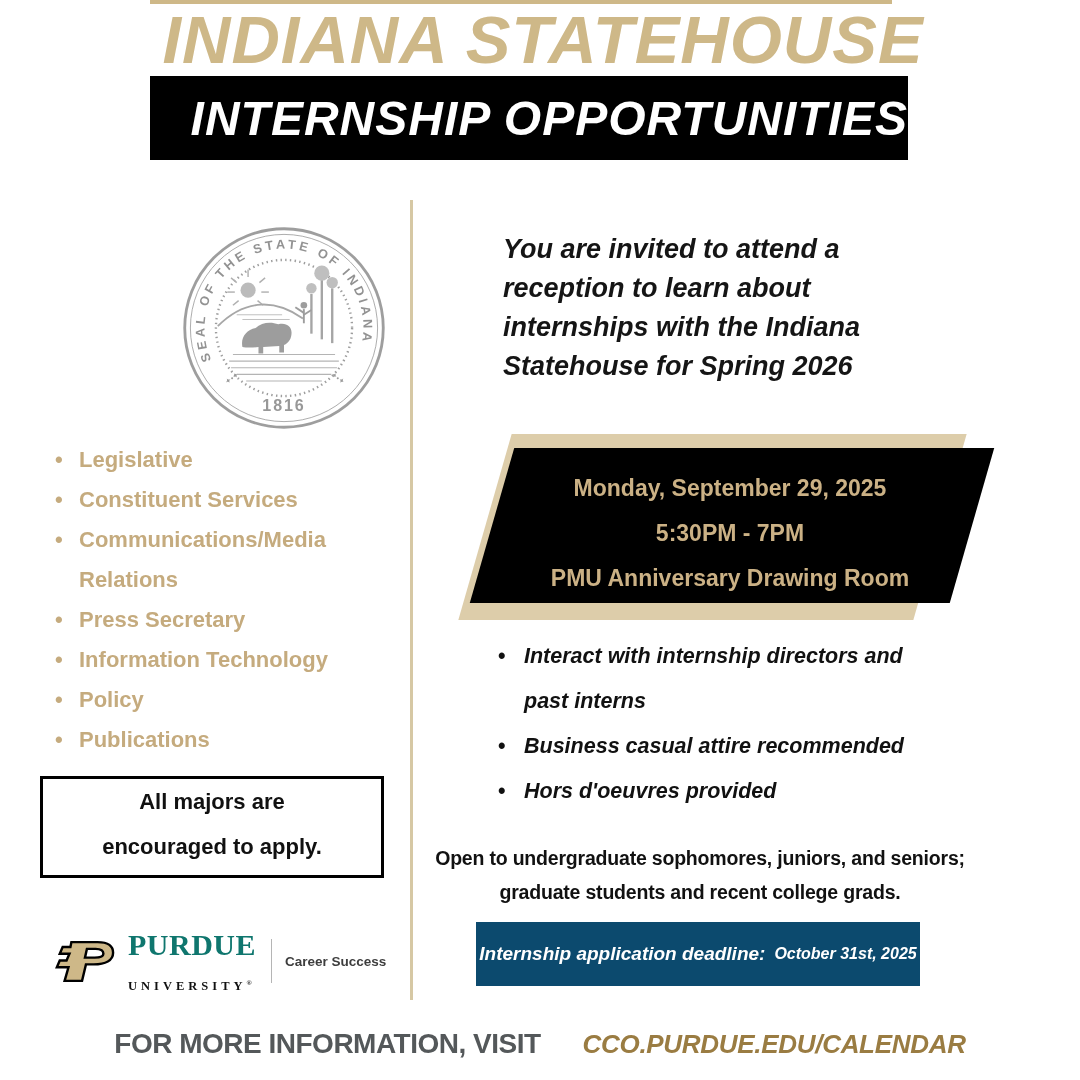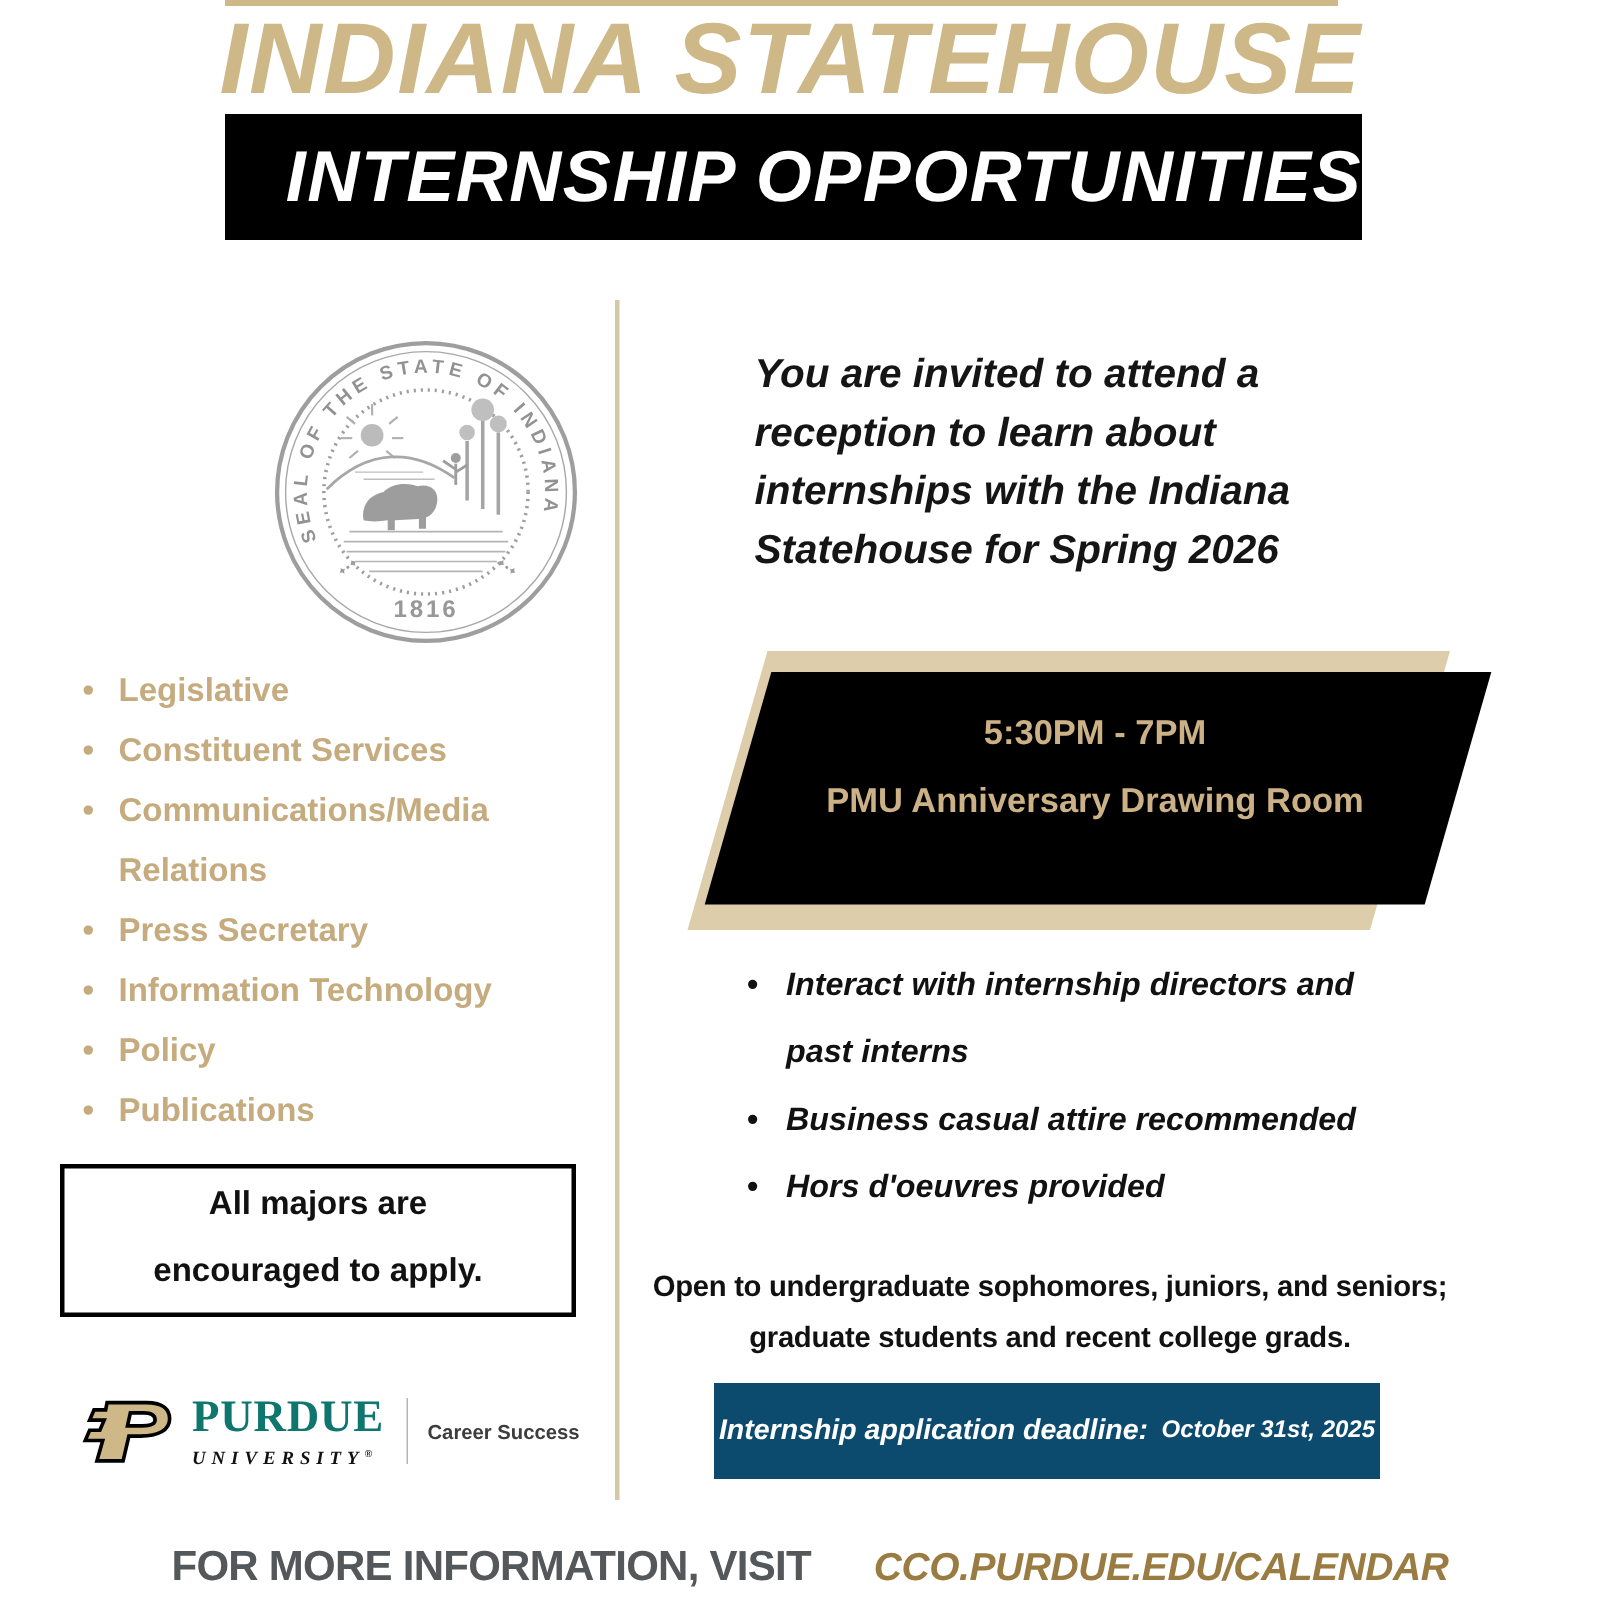--- a/index.html
+++ b/index.html
@@ -7,21 +7,21 @@
     width:1080px;height:1080px;position:relative;overflow:hidden;
     background:#ffffff;
     font-family:"Liberation Sans", sans-serif;
     -webkit-font-smoothing:antialiased;
   }
   .abs{position:absolute;}
 
   
   .top-strip{left:150px;top:0;width:742px;height:4px;background:#CEB888;}
   .main-title{
-    left:0;top:1px;width:1054px;text-align:center;
+    left:16px;top:1px;width:1054px;text-align:center;
     font-size:67px;font-weight:700;font-style:italic;
     color:#CEB888;letter-spacing:1px;white-space:nowrap;
   }
   .subtitle-bar{
     left:150px;top:76px;width:758px;height:84px;background:#000;
     display:flex;align-items:center;justify-content:flex-end;
   }
   .subtitle-bar span{
     color:#fff;font-size:48px;font-weight:700;font-style:italic;
     letter-spacing:1px;white-space:nowrap;
@@ -47,21 +47,21 @@
     left:40px;top:776px;width:344px;height:102px;border:3px solid #000;
     background:#fff;text-align:center;box-sizing:border-box;
   }
   .majors-box div{font-size:22px;font-weight:700;color:#111;line-height:45px;}
 
   
   .purdue{left:52px;top:930px;display:flex;align-items:center;}
   .p-mark{width:64px;height:47px;margin-right:12px;}
   .p-word{display:flex;flex-direction:column;line-height:1;}
   .p-name{font-size:30px;font-weight:700;letter-spacing:.5px;color:#0f766e;font-family:"Liberation Serif", serif;}
-  .p-sub{font-size:12.5px;font-weight:700;letter-spacing:4px;color:#111;margin-top:6px;font-family:"Liberation Serif", serif;font-style:italic;}
+  .p-sub{font-size:12.5px;font-weight:700;letter-spacing:4px;color:#111;margin-top:20px;font-family:"Liberation Serif", serif;}
   .p-sub sup{font-size:7px;}
   .p-div{width:1px;height:44px;background:#b5b5b5;margin:0 13px 0 15px;}
   .p-unit{font-size:13.5px;font-weight:700;color:#3d3d3d;}
 
   
   .invitation{
     left:503px;top:230px;width:392px;
     font-size:27px;font-weight:700;font-style:italic;color:#151515;line-height:39px;
   }
 
@@ -215,20 +215,21 @@
   <div class="p-div"></div>
   <span class="p-unit">Career Success</span>
 </div>
 
 <div class="abs invitation">You are invited to attend a reception to learn about internships with the Indiana Statehouse for Spring 2026</div>
 
 <div class="abs evt-wrap">
   <div class="evt-tan"></div>
   <div class="evt-black"></div>
   <div class="evt-text">
+    <div>Monday, September 29, 2025</div>
     <div>5:30PM - 7PM</div>
     <div>PMU Anniversary Drawing Room</div>
   </div>
 </div>
 
 <ul class="abs detail-list">
   <li>
       <span class="dot">•</span>
       <span class="txt">Interact with internship directors and past interns</span>
     </li>

